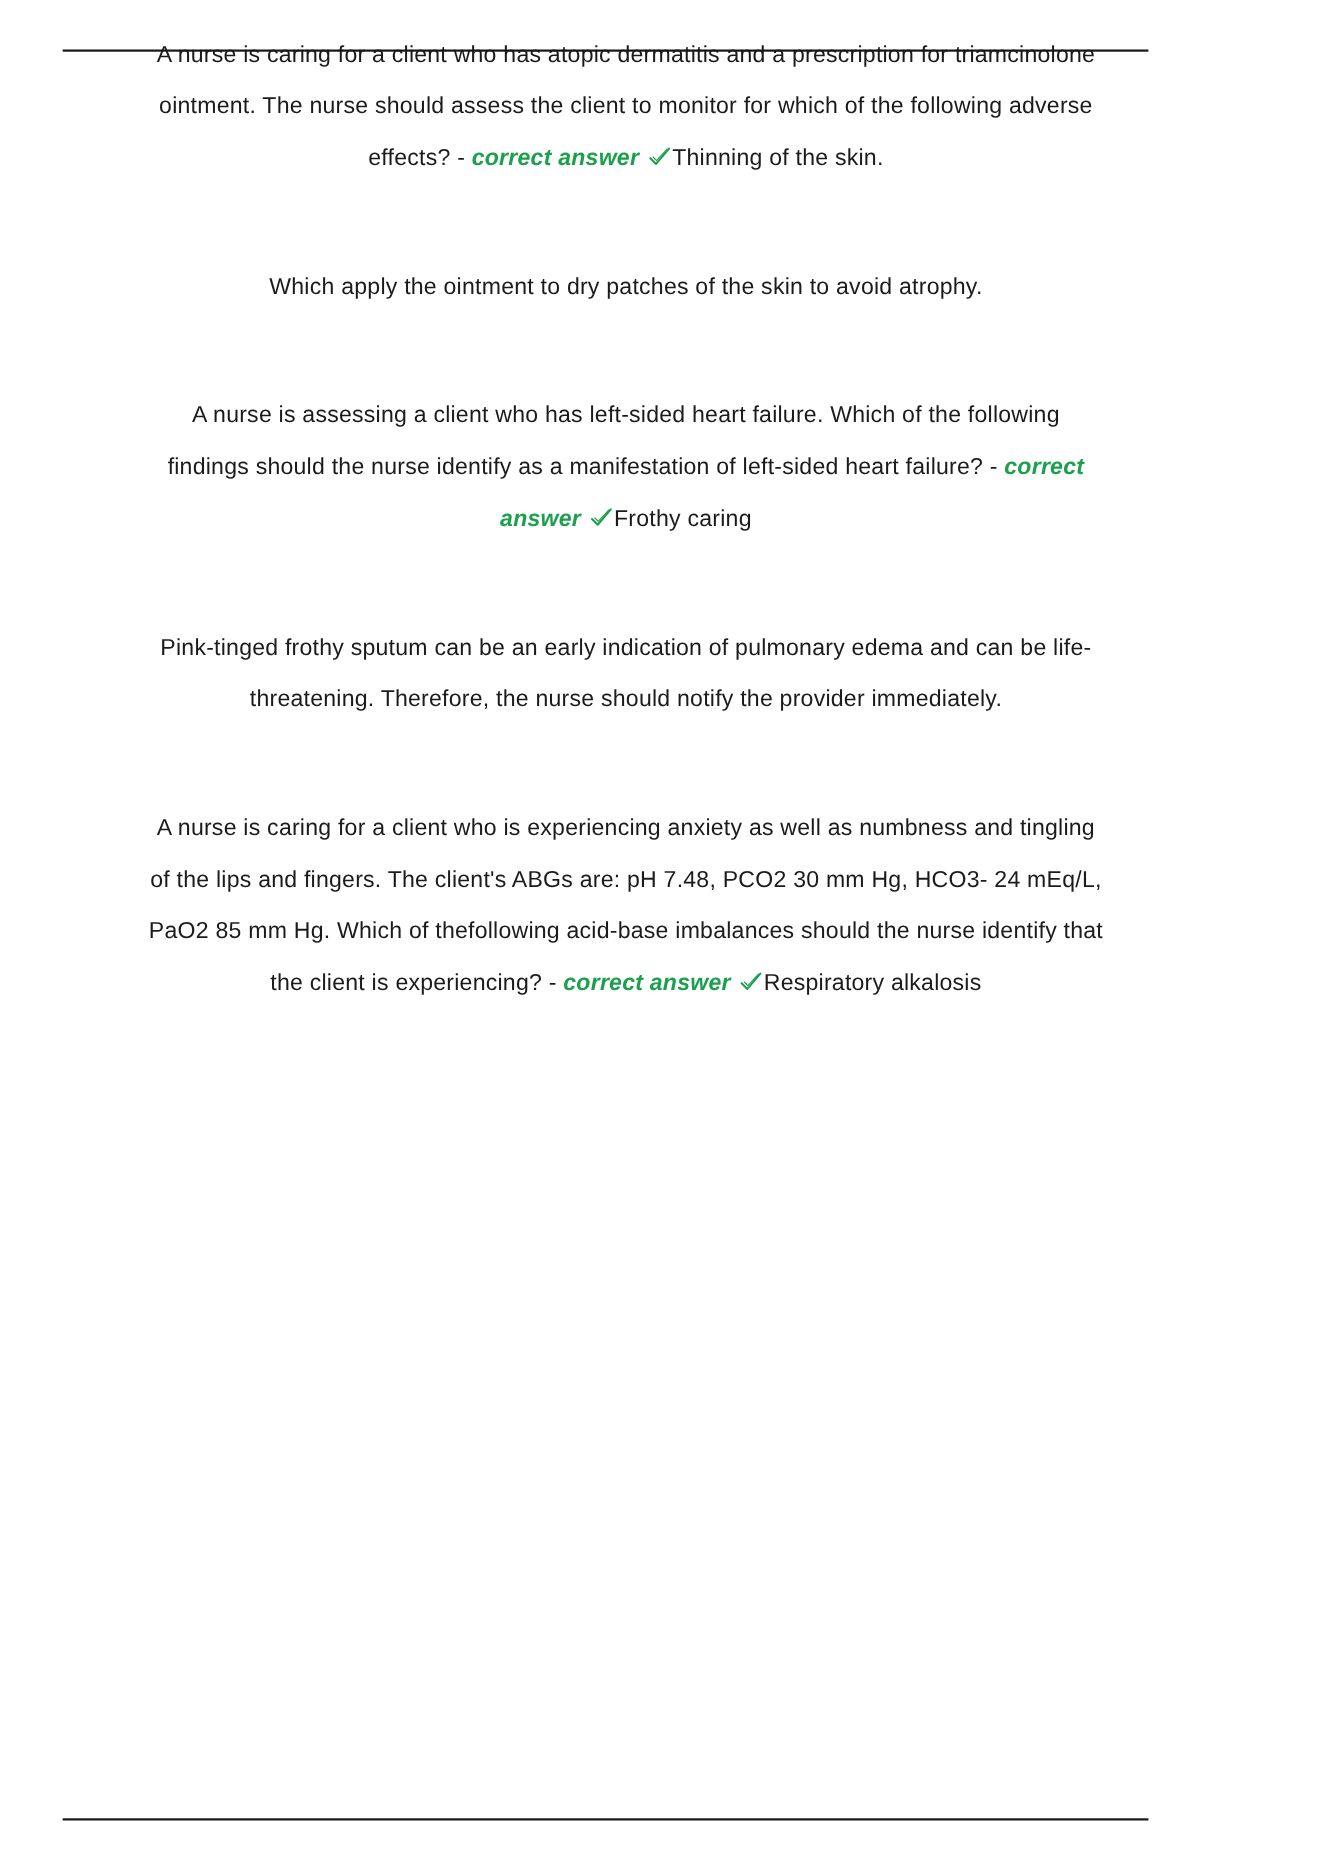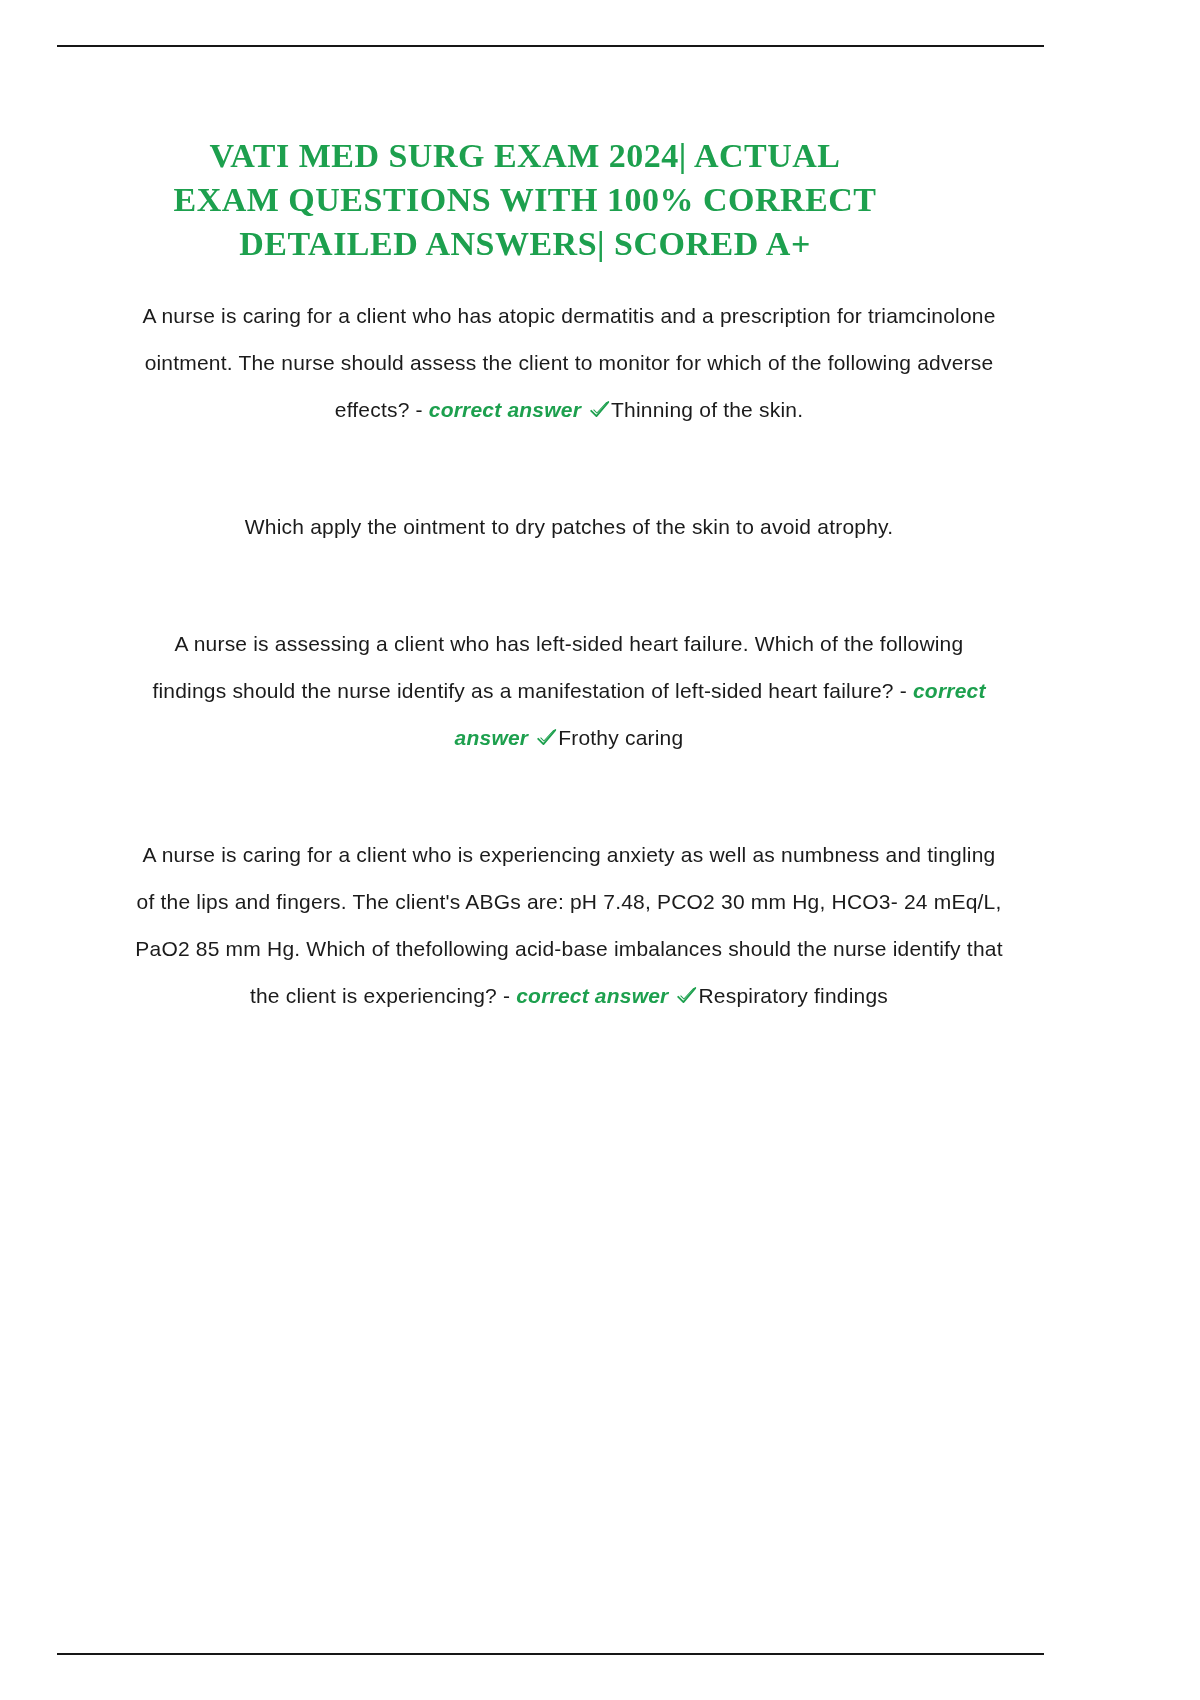--- a/index.html
+++ b/index.html
@@ -67,36 +67,32 @@
     line-height:0;
   }
   .check svg{display:inline-block;}
 </style>
 </head>
 <body>
 
 <div class="page">
   <div class="rule top"></div>
 
-  <h1 class="title">
-    <span class="title-line">VATI MED SURG EXAM 2024| ACTUAL</span>
-    <span class="title-line">EXAM QUESTIONS WITH 100% CORRECT</span>
-    <span class="title-line">DETAILED ANSWERS| SCORED A+</span>
-  </h1>
 
   <div class="body-col" id="paragraphs">
       <p class="para"><span class="text">A nurse is caring for a client who has atopic dermatitis and a prescription for triamcinolone ointment. The nurse should assess the client to monitor for which of the following adverse effects? - </span><span class="answer_label">correct answer </span><span class="check"><svg viewBox="0 0 24 24" width="21" height="21" aria-hidden="true">
             <path d="M2.5 13.5 L8.5 19.5 L22 3.5" fill="none" stroke="currentColor" stroke-width="2.1" stroke-linecap="round" stroke-linejoin="round"></path>
             <path d="M5.5 12.5 L9 16 L20 4" fill="none" stroke="currentColor" stroke-width="1.2" stroke-linecap="round" stroke-linejoin="round"></path>
           </svg></span><span class="text">Thinning of the skin.</span></p>
       <p class="para"><span class="text">Which apply the ointment to dry patches of the skin to avoid atrophy.</span></p>
       <p class="para"><span class="text">A nurse is assessing a client who has left-sided heart failure. Which of the following findings should the nurse identify as a manifestation of left-sided heart failure? - </span><span class="answer_label">correct answer </span><span class="check"><svg viewBox="0 0 24 24" width="21" height="21" aria-hidden="true">
             <path d="M2.5 13.5 L8.5 19.5 L22 3.5" fill="none" stroke="currentColor" stroke-width="2.1" stroke-linecap="round" stroke-linejoin="round"></path>
             <path d="M5.5 12.5 L9 16 L20 4" fill="none" stroke="currentColor" stroke-width="1.2" stroke-linecap="round" stroke-linejoin="round"></path>
           </svg></span><span class="text">Frothy caring</span></p>
+      <p class="para"><span class="text">Pink-tinged frothy sputum can be an early indication of pulmonary edema and can be life-threatening. Therefore, the nurse should notify the provider immediately.</span></p>
       <p class="para"><span class="text">A nurse is caring for a client who is experiencing anxiety as well as numbness and tingling of the lips and fingers. The client's ABGs are: pH 7.48, PCO2 30 mm Hg, HCO3- 24 mEq/L, PaO2 85 mm Hg. Which of thefollowing acid-base imbalances should the nurse identify that the client is experiencing? - </span><span class="answer_label">correct answer </span><span class="check"><svg viewBox="0 0 24 24" width="21" height="21" aria-hidden="true">
             <path d="M2.5 13.5 L8.5 19.5 L22 3.5" fill="none" stroke="currentColor" stroke-width="2.1" stroke-linecap="round" stroke-linejoin="round"></path>
             <path d="M5.5 12.5 L9 16 L20 4" fill="none" stroke="currentColor" stroke-width="1.2" stroke-linecap="round" stroke-linejoin="round"></path>
-          </svg></span><span class="text">Respiratory findings</span></p>
+          </svg></span><span class="text">Respiratory alkalosis</span></p>
     </div>
 
   <div class="rule bottom"></div>
 </div>
 
 </body></html>

